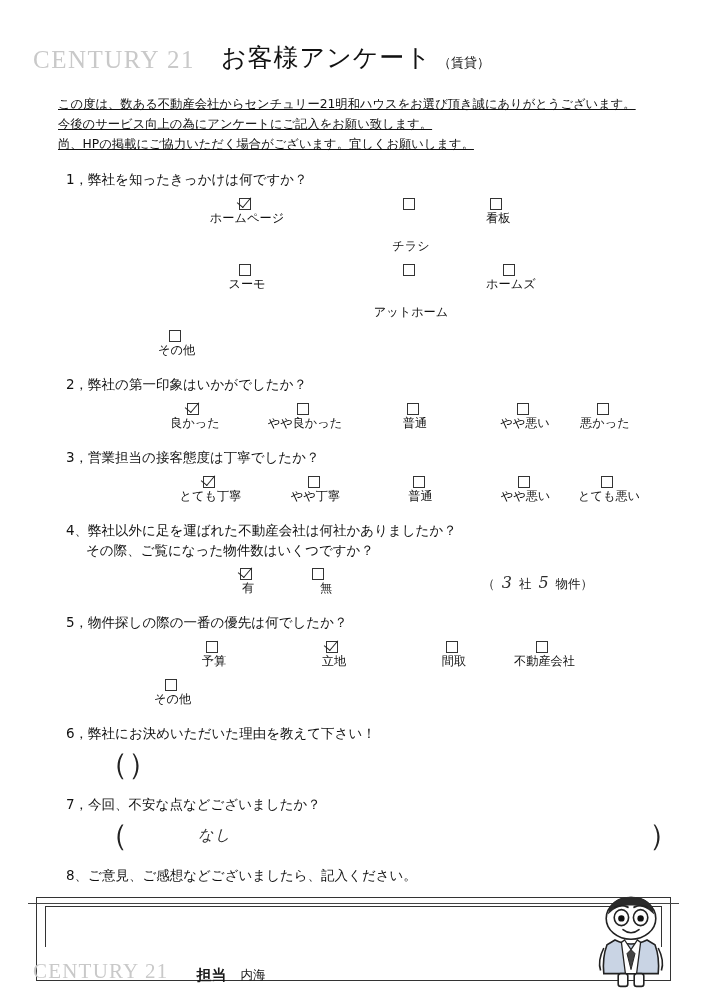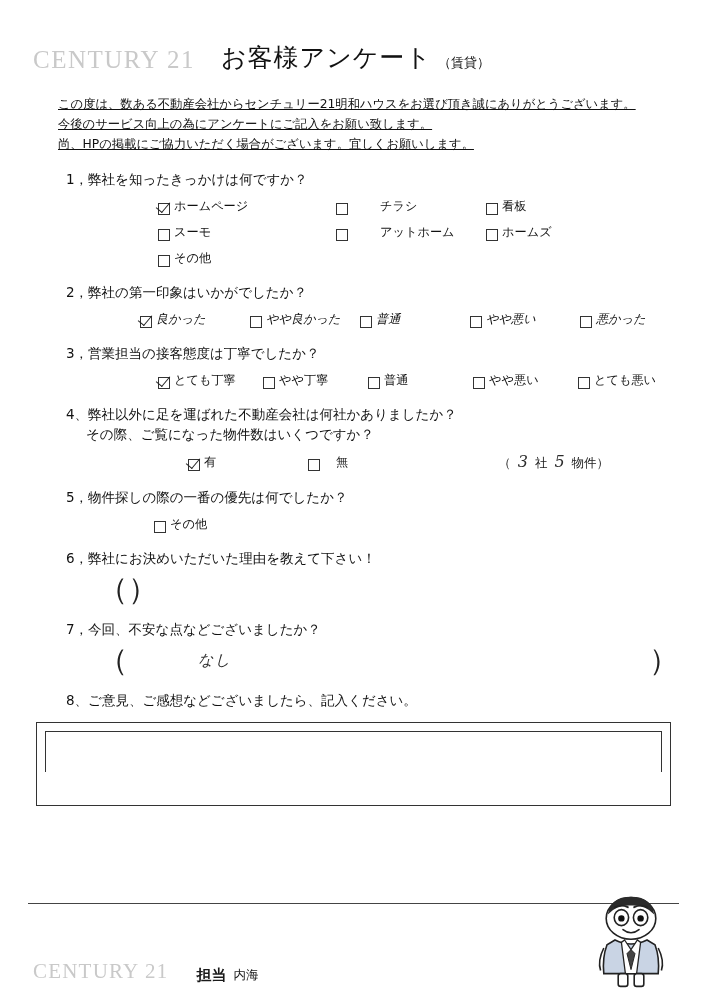--- a/index.html
+++ b/index.html
@@ -82,22 +82,23 @@
     font-family: "DejaVu Sans", sans-serif;
     font-size: 12.2px;
     color: #111;
   }
   .opt-row {
     display: flex;
     margin-bottom: 9px;
   }
   .opt {
     display: inline-flex;
-    align-items: flex-end;
+    align-items: center;
     white-space: nowrap;
+    flex-direction: column;
   }
   .box {
     display: inline-block;
     width: 10px;
     height: 10px;
     border: 1px solid #333;
     margin-right: 4px;
     position: relative;
     flex: none;
   }
@@ -222,21 +223,21 @@
     padding-bottom: 1px;
   }
   .footer-staff-label {
     font-family: "DejaVu Sans", sans-serif;
     font-weight: bold;
     font-size: 15px;
   }
   .footer-staff-name {
     font-family: "DejaVu Sans", sans-serif;
     font-size: 12.5px;
-    margin-left: 7px;
+    margin-left: 14px;
   }
   .mascot {
     position: absolute;
     right: 0;
     bottom: -2px;
     width: 96px;
     height: 96px;
   }
   .hr-foot {
     position: absolute;
@@ -302,21 +303,21 @@
           <span>その他</span>
         </span>
       </div>
     </div>
   </div>
 
   <div class="q-block">
     <div class="q-text">
       <span>2，</span><span>弊社の第一印象はいかがでしたか？</span>
     </div>
-    <div class="opts" style="padding-left:112px;font-style:italic;">
+    <div class="opts" style="padding-left:112px;">
       <div class="opt-row">
         <span class="opt w-q2">
           <span class="box checked"></span>
           <span>良かった</span>
         </span>
         <span class="opt w-q2">
           <span class="box"></span>
           <span>やや良かった</span>
         </span>
         <span class="opt w-q2">
@@ -388,20 +389,38 @@
       </span>
     </div>
   </div>
 
   <div class="q-block">
     <div class="q-text">
       <span>5，</span><span>物件探しの際の一番の優先は何でしたか？</span>
     </div>
     <div class="opts" style="padding-left:126px;">
       <div class="opt-row">
+        <span class="opt w-q5">
+          <span class="box"></span>
+          <span>予算</span>
+        </span>
+        <span class="opt w-q5">
+          <span class="box checked"></span>
+          <span>立地</span>
+        </span>
+        <span class="opt w-q5">
+          <span class="box"></span>
+          <span>間取</span>
+        </span>
+        <span class="opt">
+          <span class="box"></span>
+          <span>不動産会社</span>
+        </span>
+      </div>
+      <div class="opt-row">
         <span class="opt">
           <span class="box"></span>
           <span>その他</span>
         </span>
       </div>
     </div>
   </div>
 
   <div class="q-block">
     <div class="q-text">

